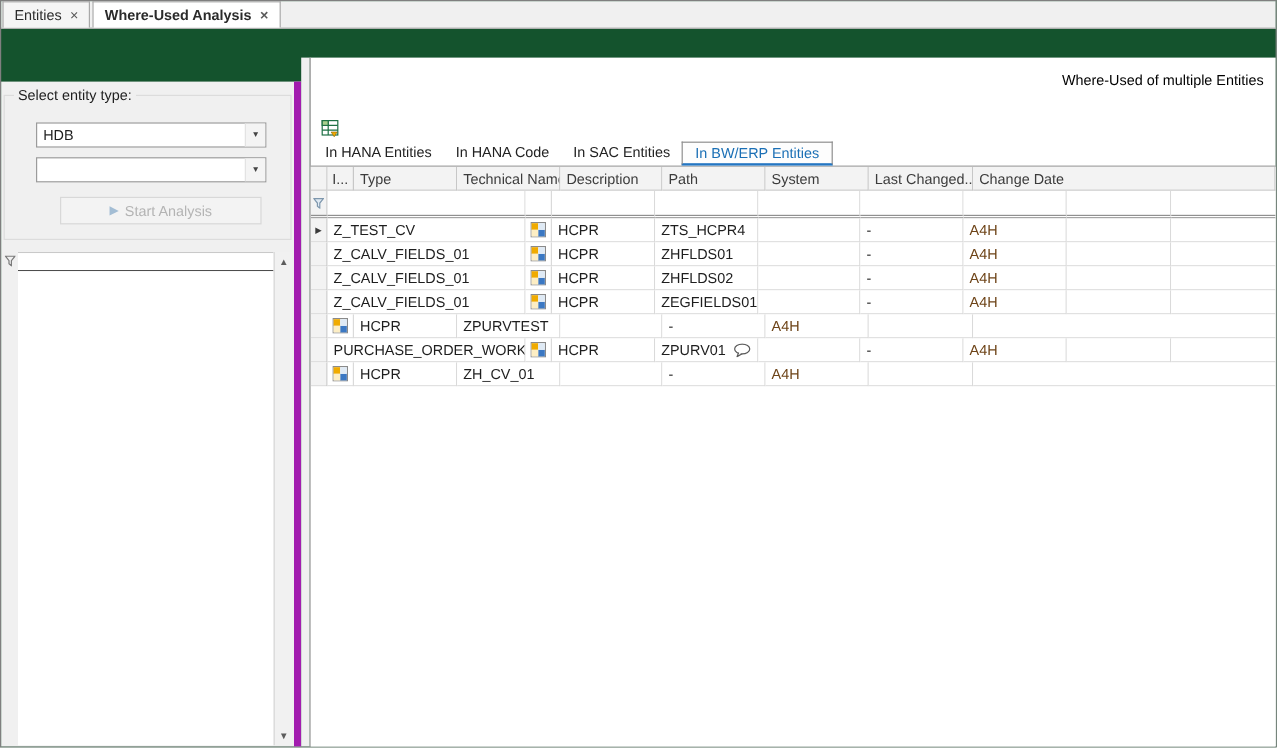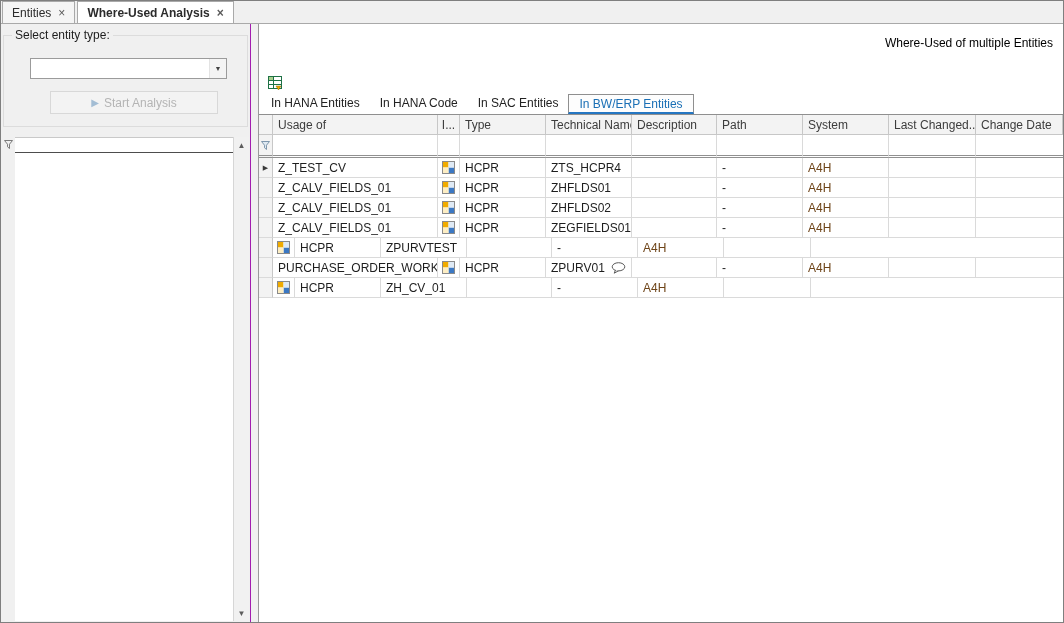--- a/index.html
+++ b/index.html
@@ -1,28 +1,28 @@
 <!DOCTYPE html>
 <html><head>
 <meta charset="utf-8">
 <style>
   * { margin:0; padding:0; box-sizing:border-box; }
   html,body { width:1064px; height:623px; overflow:hidden; }
   body { font-family:"Liberation Sans","DejaVu Sans",sans-serif; font-size:12px; color:#1e1e1e; background:#fff; }
-  .app { width:1064px; height:623px; border:1px solid #7f7f7f; background:#fef9c3; display:flex; flex-direction:column; }
+  .app { width:1064px; height:623px; border:1px solid #7f7f7f; background:#14532d; display:flex; flex-direction:column;gap:24px; }
 
   
   .doc-tabbar { height:23px; background:#f0f0f0; display:flex; align-items:flex-end; padding-left:1px; border-bottom:1px solid #a9a9a9; }
   .doc-tab { height:22px; display:flex; align-items:center; gap:7px; padding:0 9px; border:1px solid #a9a9a9; border-bottom:none; background:#f5f5f5; color:#2b2b2b; margin-right:2px; cursor:default; }
   .doc-tab.active { background:#fff; font-weight:bold; }
   .doc-close { color:#5a5a5a; font-size:12px; line-height:10px; }
 
   
   .main { flex:1; display:flex; min-height:0; }
-  .left-panel { width:250px; background:#f0f0f0; border-right:1px solid #a21caf; display:flex; flex-direction:column; }
+  .left-panel { width:250px; background:#f0f0f0; border-right:6px solid #a21caf; display:flex; flex-direction:column;margin-top:20px; }
   .splitter { width:7px; background:#f0f0f0; }
   .right-panel { flex:1; background:#fff; border-left:1px solid #9a9a9a; display:flex; flex-direction:column; min-width:0; }
 
   
   .groupbox { margin:4px 2px 0 2px; border:1px solid #dcdcdc; padding:8px 6px 12px 6px; }
   .groupbox legend { padding:0 3px; margin-left:2px; color:#1e1e1e; }
   .combo { height:21px; background:#fff; border:1px solid #9b9b9b; display:flex; align-items:center; margin:8px 14px 0 20px; }
   .combo-value { flex:1; padding:0 5px; overflow:hidden; white-space:nowrap; }
   .combo-btn { width:17px; align-self:stretch; display:flex; align-items:center; justify-content:center; font-size:7px; color:#444; border-left:1px solid #e3e3e3; background:#f4f4f4; }
   .start-btn { display:flex; align-items:center; justify-content:center; gap:5px; height:23px; width:168px; margin:12px auto 0 40px; border:1px solid #d8d8d8; background:#f3f3f3; color:#b4b4b4; font-size:12px; font-family:inherit; }
@@ -82,20 +82,24 @@
       <span class="doc-close">×</span>
     </div>
   </div>
 
   <div class="main">
 
     <div class="left-panel">
       <fieldset class="groupbox">
         <legend>Select entity type:</legend>
         <div class="combo">
+          <span class="combo-value">HDB</span>
+          <span class="combo-btn">▼</span>
+        </div>
+        <div class="combo">
           <span class="combo-value"></span>
           <span class="combo-btn">▼</span>
         </div>
         <button class="start-btn" disabled="">
           <span class="play-glyph">▶</span>
           <span>Start Analysis</span>
         </button>
       </fieldset>
 
       <div class="left-list">
@@ -136,21 +140,20 @@
         <div class="rp-tab">In HANA Entities</div>
         <div class="rp-tab">In HANA Code</div>
         <div class="rp-tab">In SAC Entities</div>
         <div class="rp-tab active">In BW/ERP Entities</div>
       </div>
 
       <div class="grid">
 
         <div class="grid-row header-row">
           <div class="cell col-sel selcell"></div>
-          <div class="cell col-usage">Usage of</div>
           <div class="cell col-icon">I...</div>
           <div class="cell col-type">Type</div>
           <div class="cell col-tech">Technical Name</div>
           <div class="cell col-desc">Description</div>
           <div class="cell col-path">Path</div>
           <div class="cell col-system">System</div>
           <div class="cell col-lastch">Last Changed...</div>
           <div class="cell col-chdate">Change Date</div>
         </div>
 

